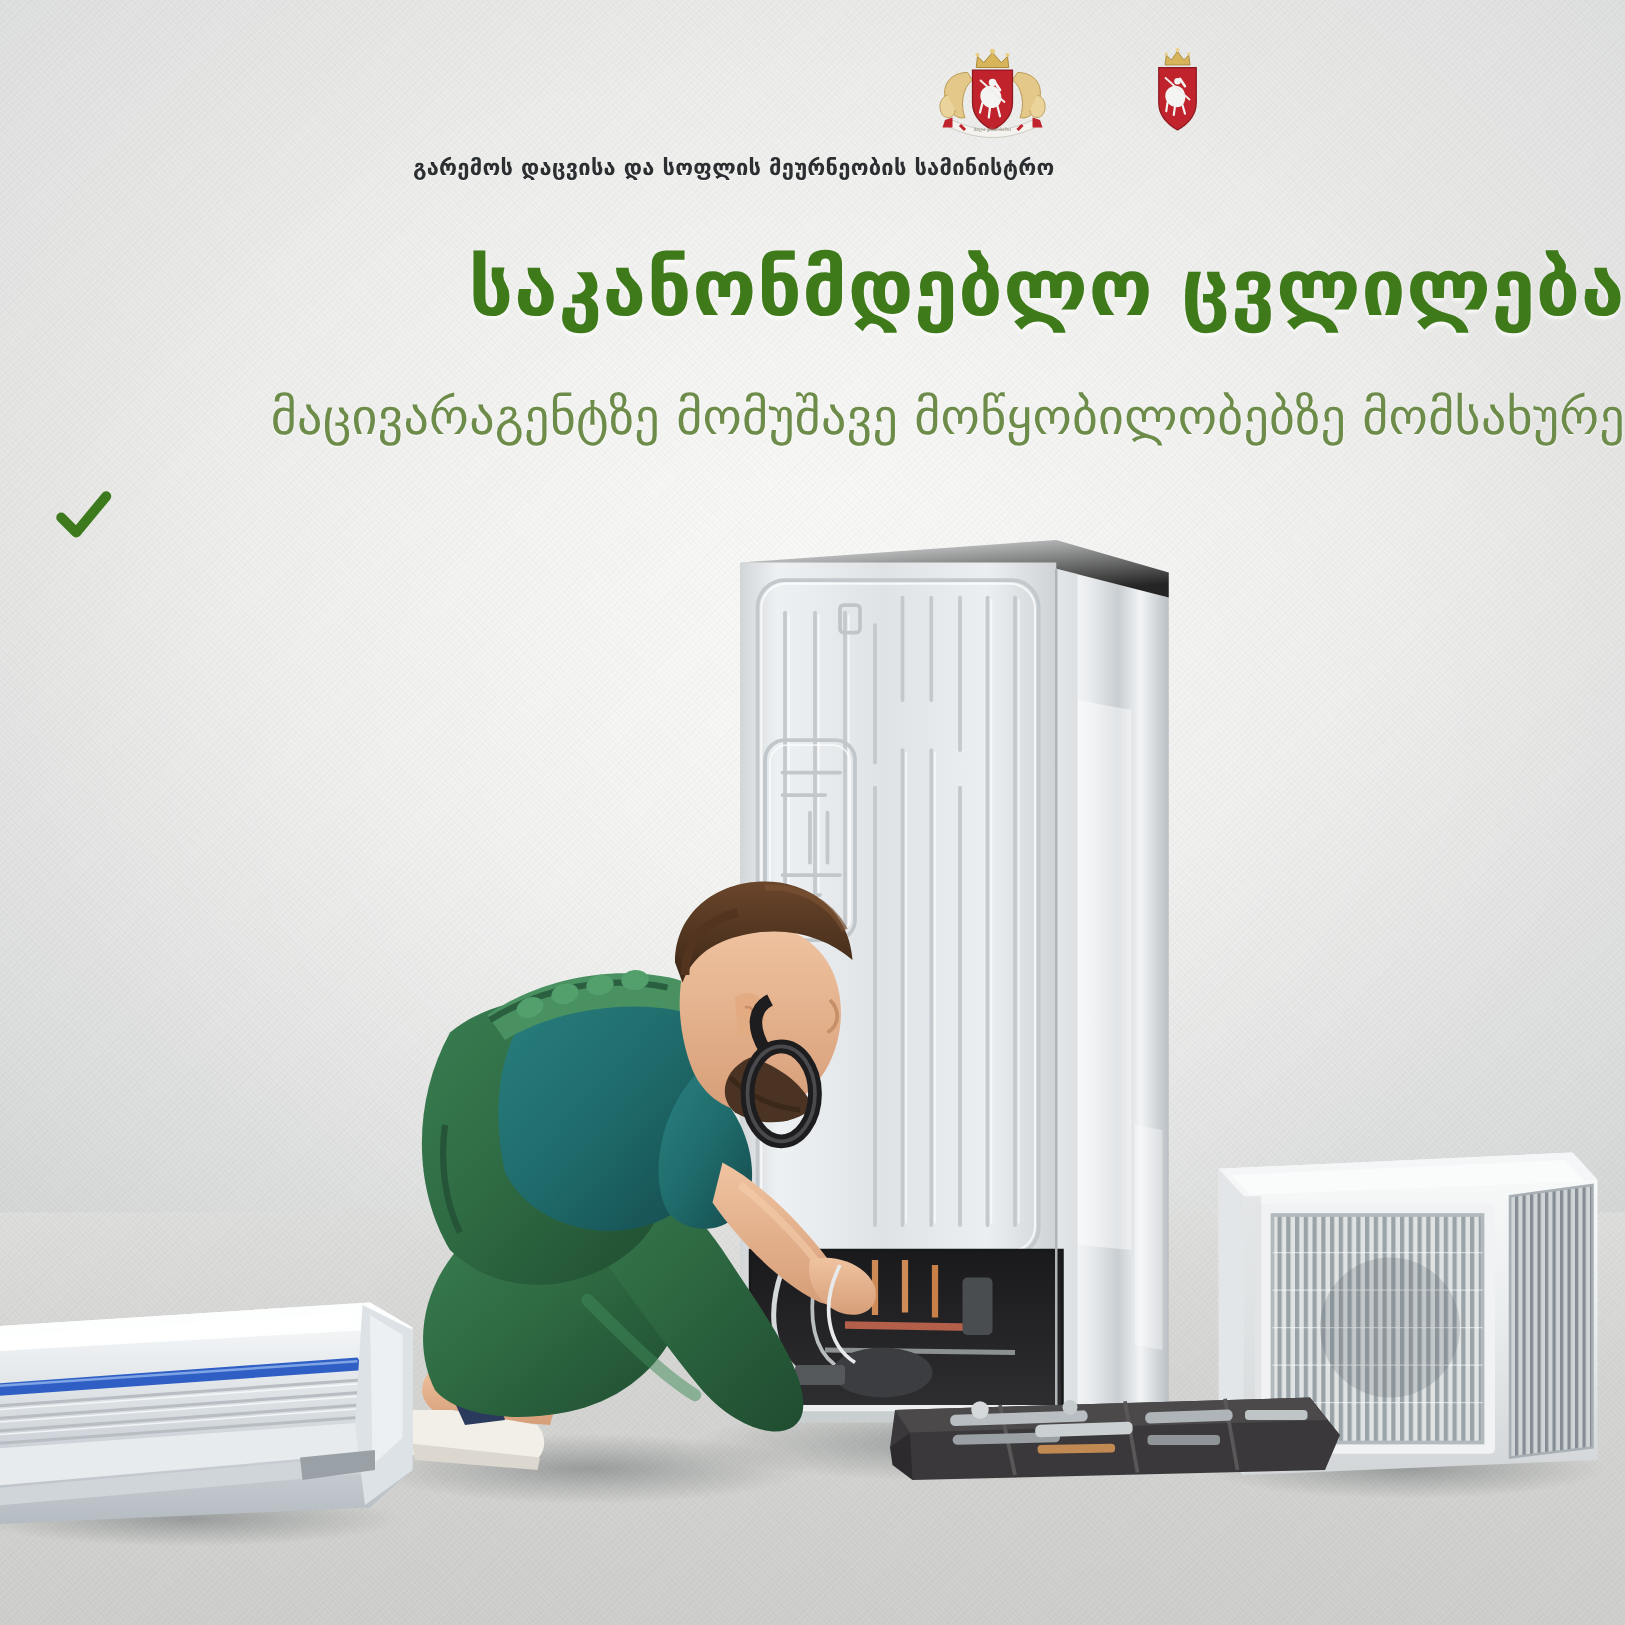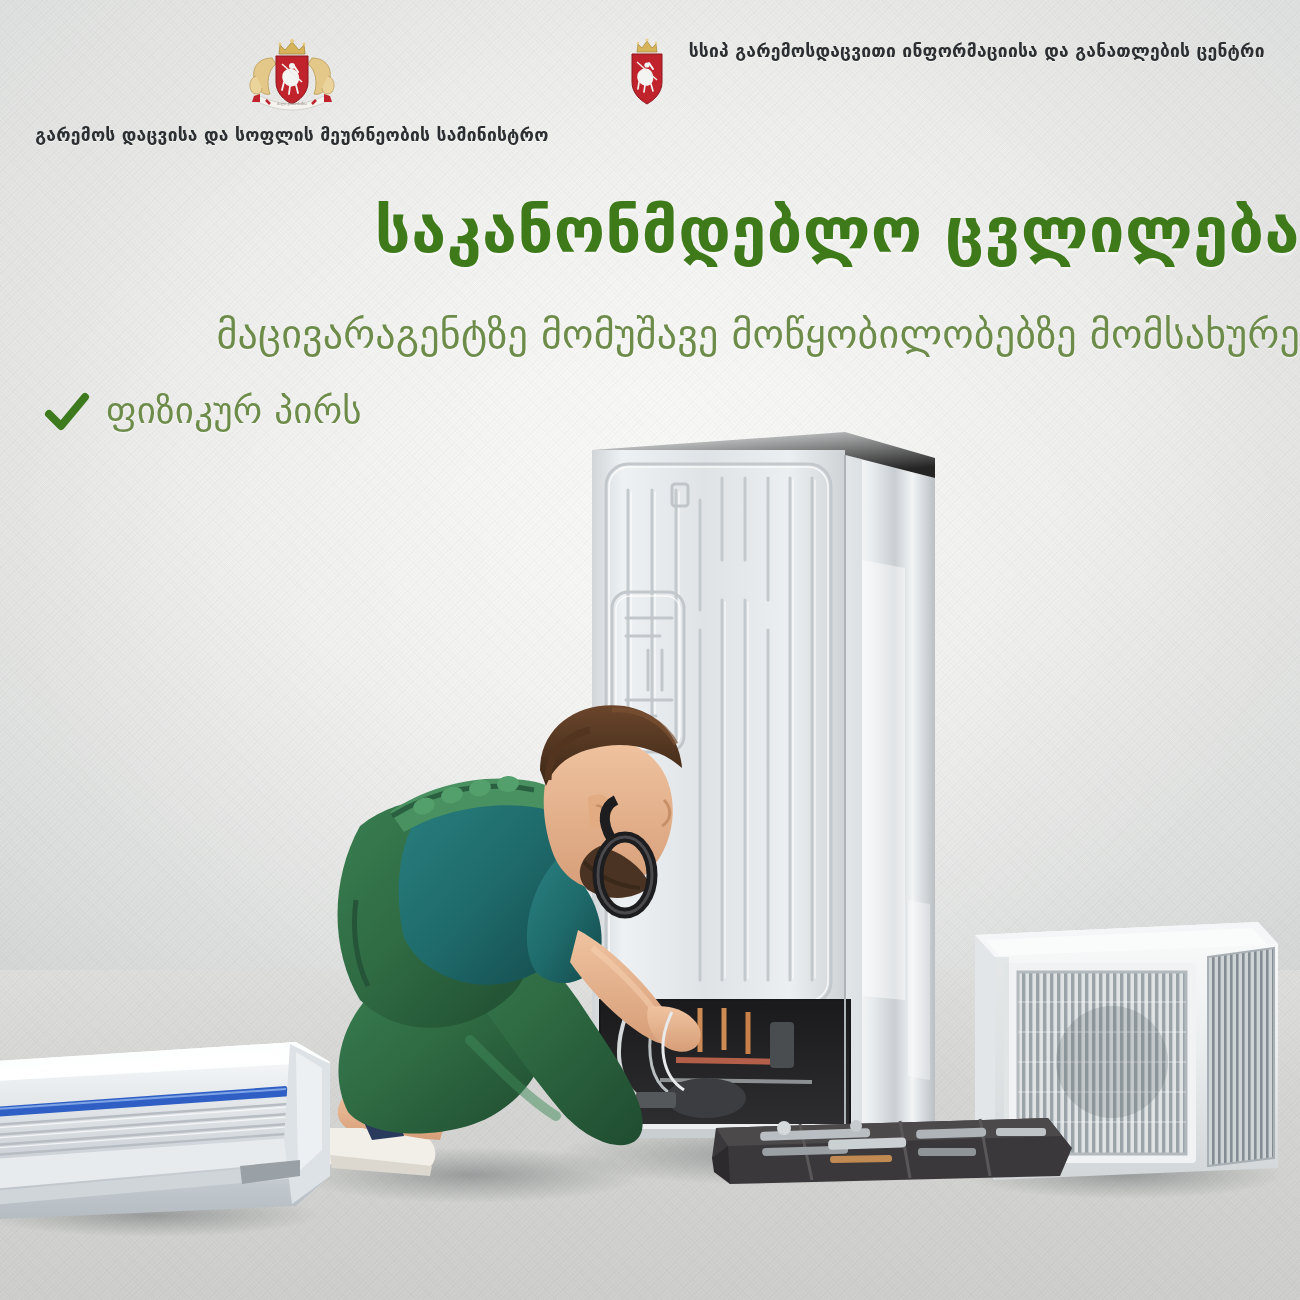--- a/index.html
+++ b/index.html
@@ -29,21 +29,21 @@
   }
   .bg-noise {
     position:absolute; inset:0; opacity:.05;
     background-image:
       repeating-linear-gradient(45deg, rgba(0,0,0,.35) 0 1px, transparent 1px 3px),
       repeating-linear-gradient(-45deg, rgba(0,0,0,.3) 0 1px, transparent 1px 4px);
   }
 
   
   .header { position:absolute; top:38px; left:0; width:100%; display:flex; justify-content:center; gap:70px; }
-  .org { display:flex; flex-direction:column; align-items:center; }
+  .org { display:flex; flex-direction:column; align-items:flex-end; }
   .org-label {
     margin-top:8px; text-align:center;
     font-size:17.5px; font-weight:bold; line-height:1.34;
     color:#2c2f31; letter-spacing:.2px;
     text-shadow:0 1px 0 rgba(255,255,255,.6);
   }
   .org2 { flex-direction:row; align-items:flex-start; gap:14px; }
   .org2 .org-label { margin-top:2px; text-align:left; }
 
   
@@ -422,35 +422,31 @@
         <circle cx="37" cy="5" r="1.3" fill="#ecd490"></circle>
 
         <path d="M13 16 L43 16 L43 44 C43 55 35 62 28 66 C21 62 13 55 13 44 Z" fill="#c0232c" stroke="#8c1820" stroke-width="1"></path>
 
         <path d="M22 32 C18 34 17 40 20 44 C23 48 29 49 32 46 C35 43 35 37 32 33 C29 30 25 30 22 32 Z" fill="#f4f4f2"></path>
         <circle cx="28" cy="27" r="2.6" fill="#f4f4f2"></circle>
         <path d="M30 25 L34 31" stroke="#f4f4f2" stroke-width="2" stroke-linecap="round"></path>
         <path d="M20 44 L19 51 M26 47 L25 54 M32 46 L34 53" stroke="#f4f4f2" stroke-width="1.7" stroke-linecap="round"></path>
         <path d="M18 24 L38 42" stroke="#f0eeea" stroke-width="1.4"></path>
       </svg>
-      <div class="org-label">სსიპ გარემოსდაცვითი
-ინფორმაციისა და
-განათლების ცენტრი</div>
     </div>
 
   </div>
 
   <div class="title">საკანონმდებლო ცვლილება</div>
   <div class="subtitle">მაცივარაგენტზე მომუშავე მოწყობილობებზე მომსახურე</div>
 
   <div class="bullets">
 
     <div class="bullet">
       <svg class="check" viewBox="0 0 46 46">
         <path d="M5 24 L17 36 L41 7" fill="none" stroke="#3d7a1e" stroke-width="8" stroke-linecap="round" stroke-linejoin="round"></path>
       </svg>
-      <div class="bullet-text">ფიზიკურ პირს</div>
     </div>
 
 
   </div>
 
 </div>
 
 </body></html>

